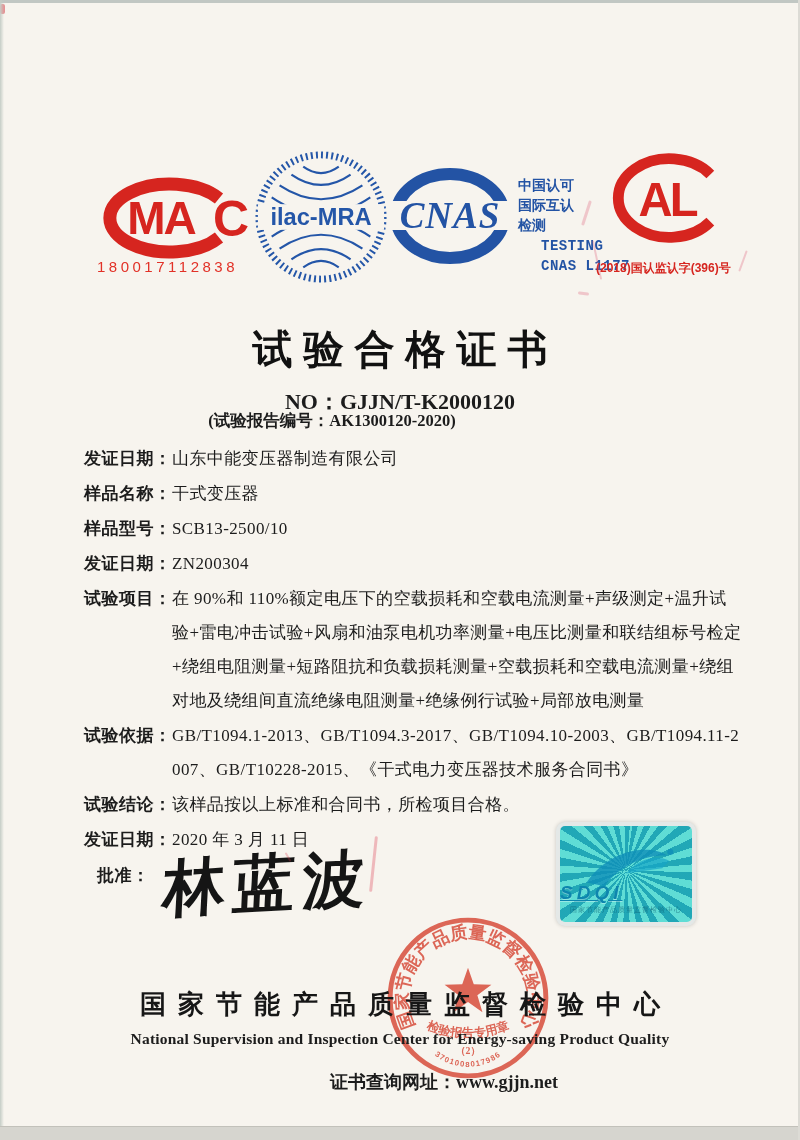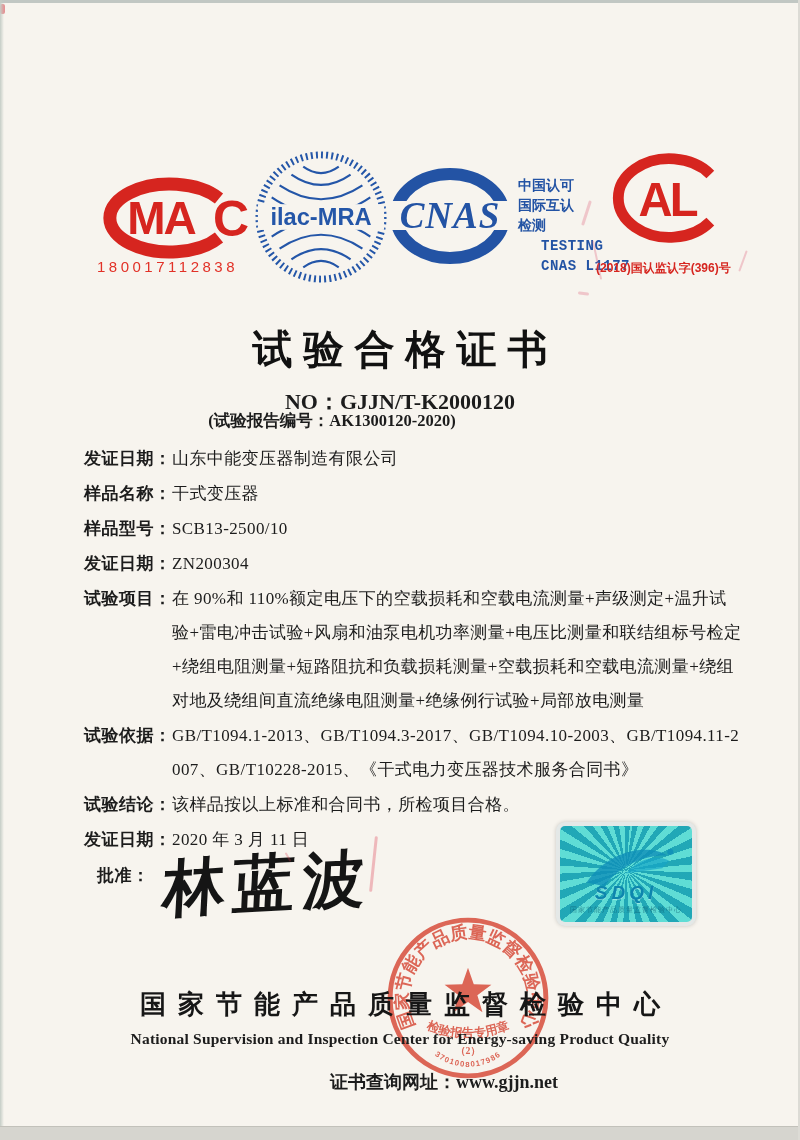--- a/index.html
+++ b/index.html
@@ -41,23 +41,23 @@
   .sig{position:absolute;left:158px;top:834px;width:235px;height:98px;}
 
   
   .holo{position:absolute;left:556px;top:822px;width:140px;height:104px;border-radius:9px;
         border:4px solid #e4e8e7;box-sizing:border-box;overflow:hidden;
         background-color:#3cc9c6;
         background-image:repeating-conic-gradient(from 8deg at 50% 46%,
            rgba(11,140,170,.55) 0deg 7deg, rgba(130,240,228,.5) 7deg 14deg);
         box-shadow:0 0 4px rgba(0,0,0,.18);}
   .holo-swoosh{position:absolute;left:14px;top:6px;width:108px;height:58px;}
-  .holo-brand{position:absolute;left:0;top:56px;width:100%;text-align:center;
+  .holo-brand{position:absolute;left:0;top:56px;width:100%;
         font-family:"Liberation Sans","DejaVu Sans",sans-serif;font-style:italic;font-weight:bold;
-        font-size:19px;letter-spacing:4px;color:#0d86ae;text-shadow:0 1px 0 rgba(255,255,255,.35);}
+        font-size:19px;letter-spacing:4px;color:#0d86ae;text-shadow:0 1px 0 rgba(255,255,255,.35);text-decoration:underline;}
   .holo-cap{position:absolute;left:0;bottom:7px;width:100%;text-align:center;font-size:7px;
         color:rgba(8,88,108,.6);letter-spacing:1px;}
 
   
   .stamp{position:absolute;left:386px;top:916px;width:164px;height:164px;
          opacity:.88;mix-blend-mode:multiply;}
 
   
   .org-cn{position:absolute;left:0;top:987px;width:800px;text-align:center;font-size:26px;
           font-weight:bold;letter-spacing:12px;text-indent:12px;color:#161616;}

